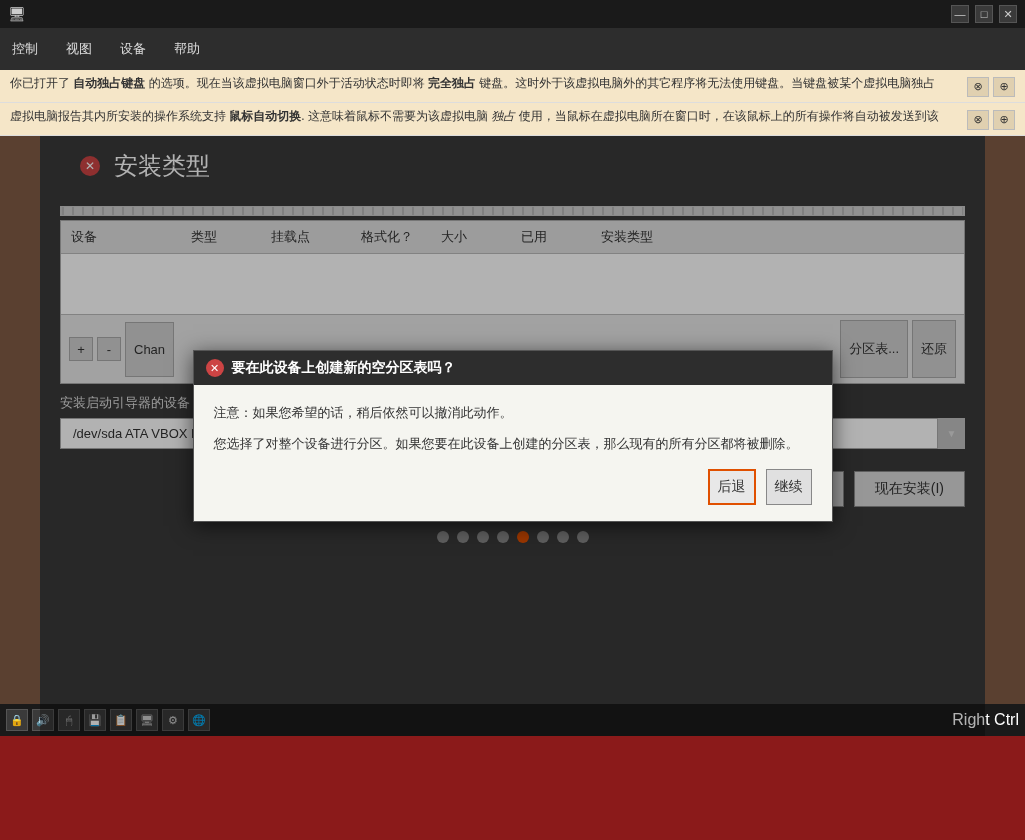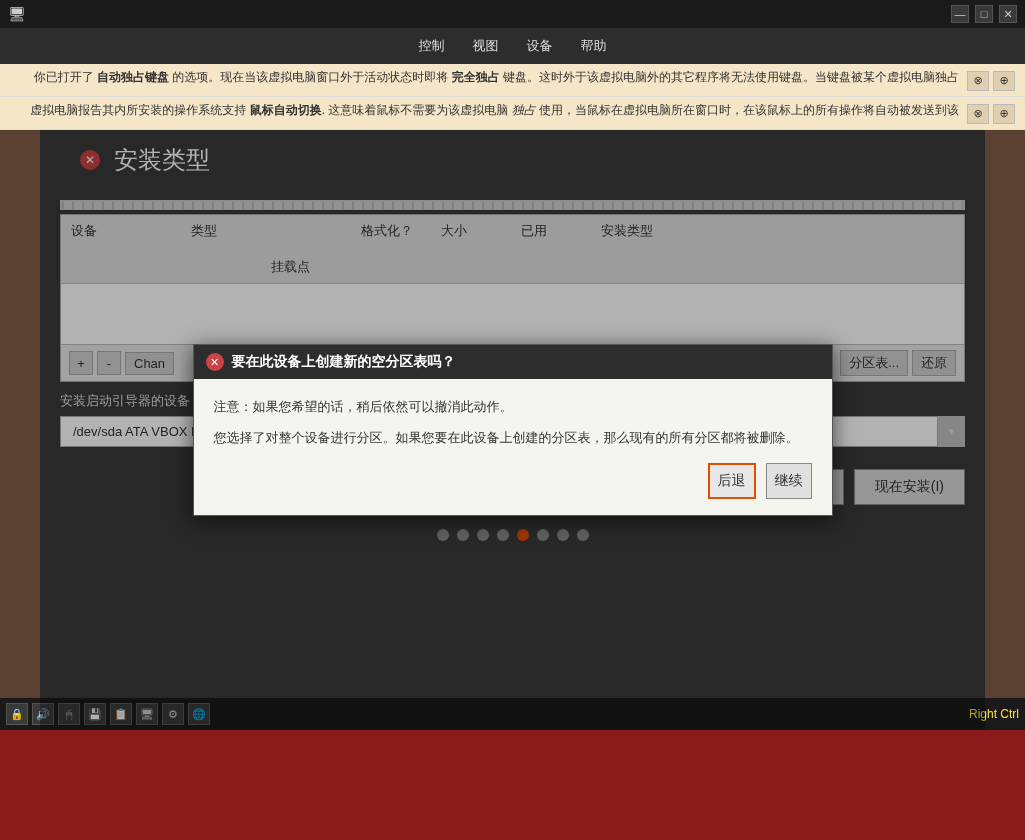--- a/index.html
+++ b/index.html
@@ -31,43 +31,42 @@
       color: #ccc;
       font-size: 11px;
       display: flex; align-items: center; justify-content: center;
       cursor: pointer;
     }
 
     
     .menu-bar {
       background: #2d2d2d;
       color: #ddd;
-      height: 36px;
+      height: 42px;
       display: flex;
       align-items: center;
       padding: 0 6px;
       gap: 16px;
       font-size: 13px;
-      justify-content: center;
     }
     .menu-item { cursor: pointer; padding: 2px 6px; }
 
     
     .notif-bar {
       background: #f5e6c8;
       border-bottom: 1px solid #ddd;
       padding: 5px 10px;
       font-size: 12px;
       color: #333;
       display: flex;
       align-items: flex-start;
       justify-content: space-between;
       line-height: 1.4;
     }
-    .notif-bar .notif-text { flex: 1; text-align: right; }
+    .notif-bar .notif-text { flex: 1; }
     .notif-bar .notif-icons { display: flex; gap: 4px; margin-left: 8px; margin-top: 2px; }
     .notif-icon-btn {
       width: 22px; height: 20px;
       background: #e0d0b0;
       border: 1px solid #bbb;
       display: flex; align-items: center; justify-content: center;
       font-size: 11px; cursor: pointer;
     }
 
     
@@ -141,21 +140,21 @@
       background: #e8e8e8;
       border-top: 1px solid #bbb;
       padding: 5px 8px;
       display: flex;
       align-items: center;
       gap: 4px;
     }
     .toolbar-btn {
       background: #d0d0d0;
       border: 1px solid #aaa;
-      padding: 3px 8px;
+      padding: 19px 8px;
       font-size: 13px;
       cursor: pointer;
       color: #333;
     }
     .toolbar-btn.icon-btn {
       width: 24px; height: 24px;
       padding: 0;
       display: flex; align-items: center; justify-content: center;
     }
 
@@ -295,32 +294,32 @@
       position: absolute;
       bottom: 0; left: 0; right: 0;
       height: 32px;
       background: #1a1a1a;
       display: flex;
       align-items: center;
       justify-content: space-between;
       padding: 0 6px;
     }
     .taskbar-left { display: flex; gap: 4px; }
-    .taskbar-right { display: flex; align-items: center; gap: 6px; color: #fde047; font-size: 12px; text-align: right; }
+    .taskbar-right { display: flex; align-items: center; gap: 6px; color: #ffffff; font-size: 16px; text-align: right; }
     .taskbar-icon {
       width: 22px; height: 22px;
       background: #3a3a3a;
       border: 1px solid #555;
       display: flex; align-items: center; justify-content: center;
       font-size: 11px; color: #ccc; cursor: pointer;
     }
 
     .col-device { width: 120px; }
     .col-type { width: 80px; }
-    .col-mount { width: 90px; margin-top: 36px; }
+    .col-mount { width: 90px; }
     .col-format { width: 80px; }
     .col-size { width: 80px; }
     .col-used { width: 80px; }
     .col-system { flex: 1; }
   </style>
 </head>
 <body>
 
 <div class="title-bar">
   <span style="font-size:14px;">🖥</span>

